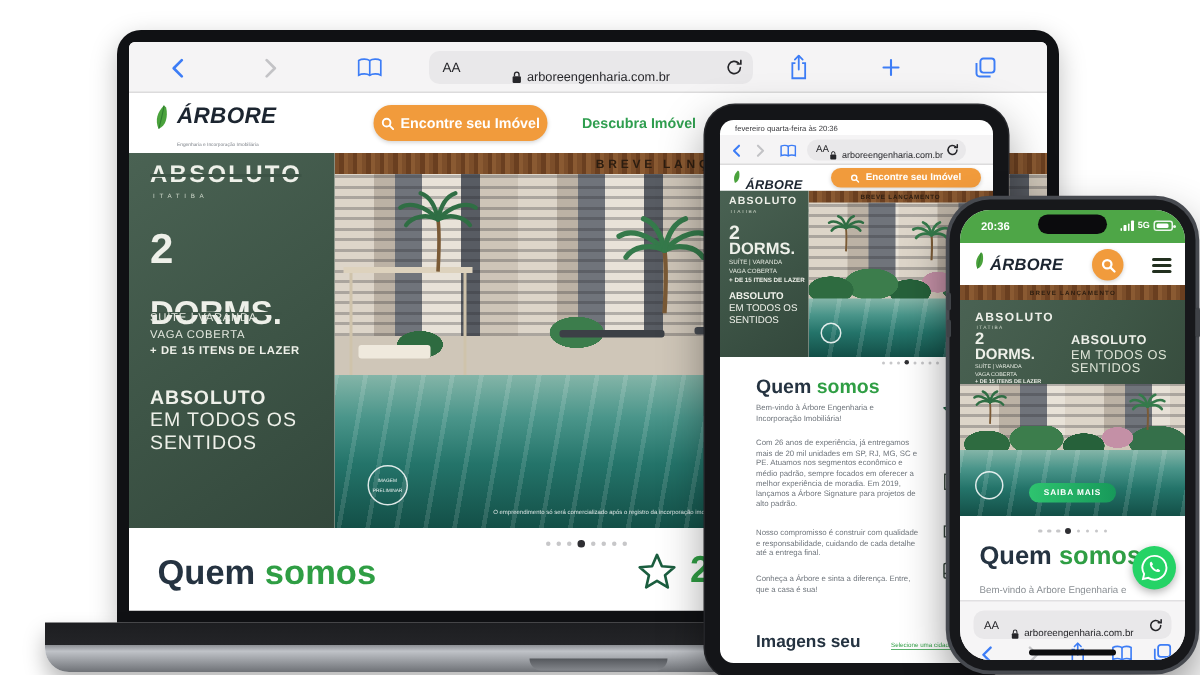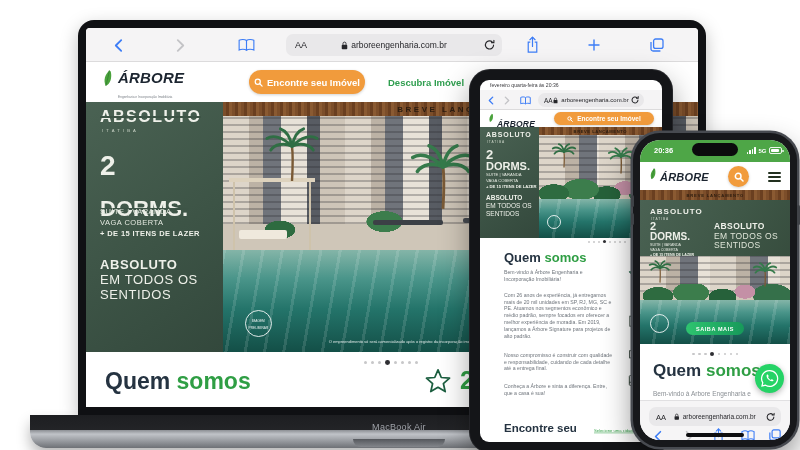--- a/index.html
+++ b/index.html
@@ -43,21 +43,21 @@
            box-shadow:0 0 0 2.5px #474a50, 0 14px 30px rgba(0,0,0,.45); }
   .ph-content { width:150px; height:300px; background:#fff; border-radius:20px;
                 overflow:hidden; position:relative; }
   .ph-btn { position:absolute; background:#3f4247; border-radius:2px; }
 
   
   .sf-bar { position:absolute; left:0; right:0; background:#f5f4f5; border-bottom:1px solid #dcdbdc; }
   .sf-ico { position:absolute; color:#3d7df6; }
   .sf-ico.dim { color:#c3c3c6; }
   .url-pill { position:absolute; background:#e9e8ea; border-radius:7px;
-              display:flex; align-items:center; justify-content:center; color:#26262a; }
+              display:flex; align-items:flex-end; justify-content:center; color:#26262a; }
   .url-aa { position:absolute; left:9px; top:50%; transform:translateY(-50%); color:#26262a; }
   .url-center { display:flex; align-items:center; gap:3px; }
   .url-reload { position:absolute; right:7px; top:50%; transform:translateY(-50%); color:#26262a; }
 
   
   .site-header { position:absolute; left:0; right:0; background:#fff; }
   .brand { position:absolute; display:flex; align-items:flex-start; gap:3px; }
   .brand-name { font-weight:800; font-style:italic; color:#1c2530; letter-spacing:.2px; line-height:1; }
   .brand-tag { color:#7a7f86; }
   .btn-orange { position:absolute; background:#f19b3c; border-radius:20px; color:#fff;
@@ -325,21 +325,20 @@
             <svg width="28" height="26" viewBox="0 0 24 22" fill="none" stroke="currentColor" stroke-width="1.5" stroke-linejoin="round">
                 <path d="M12 1.5 L14.8 8 L21.9 8.6 L16.6 13.2 L18.2 20.1 L12 16.4 L5.8 20.1 L7.4 13.2 L2.1 8.6 L9.2 8 Z"></path>
               </svg>
             </span>
           <span class="abs stat-num" style="left:374px;top:14px;font-size:25px;">26</span>
         </div>
 
       </div>
     </div>
     <div class="mb-base">
-      <div class="mb-label">MacBook Air</div>
       <div class="mb-notch"></div>
     </div>
   </div>
 
   <div class="tablet">
     <div class="tb-content">
 
       <span class="abs t5" style="left:10px;top:3px;color:#3a3a3e;">fevereiro quarta-feira às 20:36</span>
 
       <div class="sf-bar" style="top:10px;height:20px;">
@@ -492,21 +491,21 @@
           </svg>
         </span>
       <span class="outline-ico" style="left:148px;top:294px;">
         <svg width="16" height="13" viewBox="0 0 18 14" fill="none" stroke="currentColor" stroke-width="1.1">
             <rect x="1.5" y="1.5" width="15" height="11" rx="1"></rect>
             <path d="M1.5 9 H16.5"></path>
           </svg>
         </span>
 
       <div class="abs" style="left:24px;top:342px;font-size:11.5px;">
-        <span class="quem-dark">Encontre seu</span>
+        <span class="quem-dark">Imagens seu</span>
       </div>
       <span class="abs t4" style="left:114px;top:348px;color:#2f9e44;border-bottom:1px solid #2f9e44;">Selecione uma cidade</span>
 
     </div>
   </div>
 
   <div class="phone">
     <span class="ph-btn" style="left:-2.5px;top:62px;width:3px;height:12px;"></span>
     <span class="ph-btn" style="left:-2.5px;top:80px;width:3px;height:12px;"></span>
     <span class="ph-btn" style="right:-2.5px;top:72px;width:3px;height:20px;"></span>

